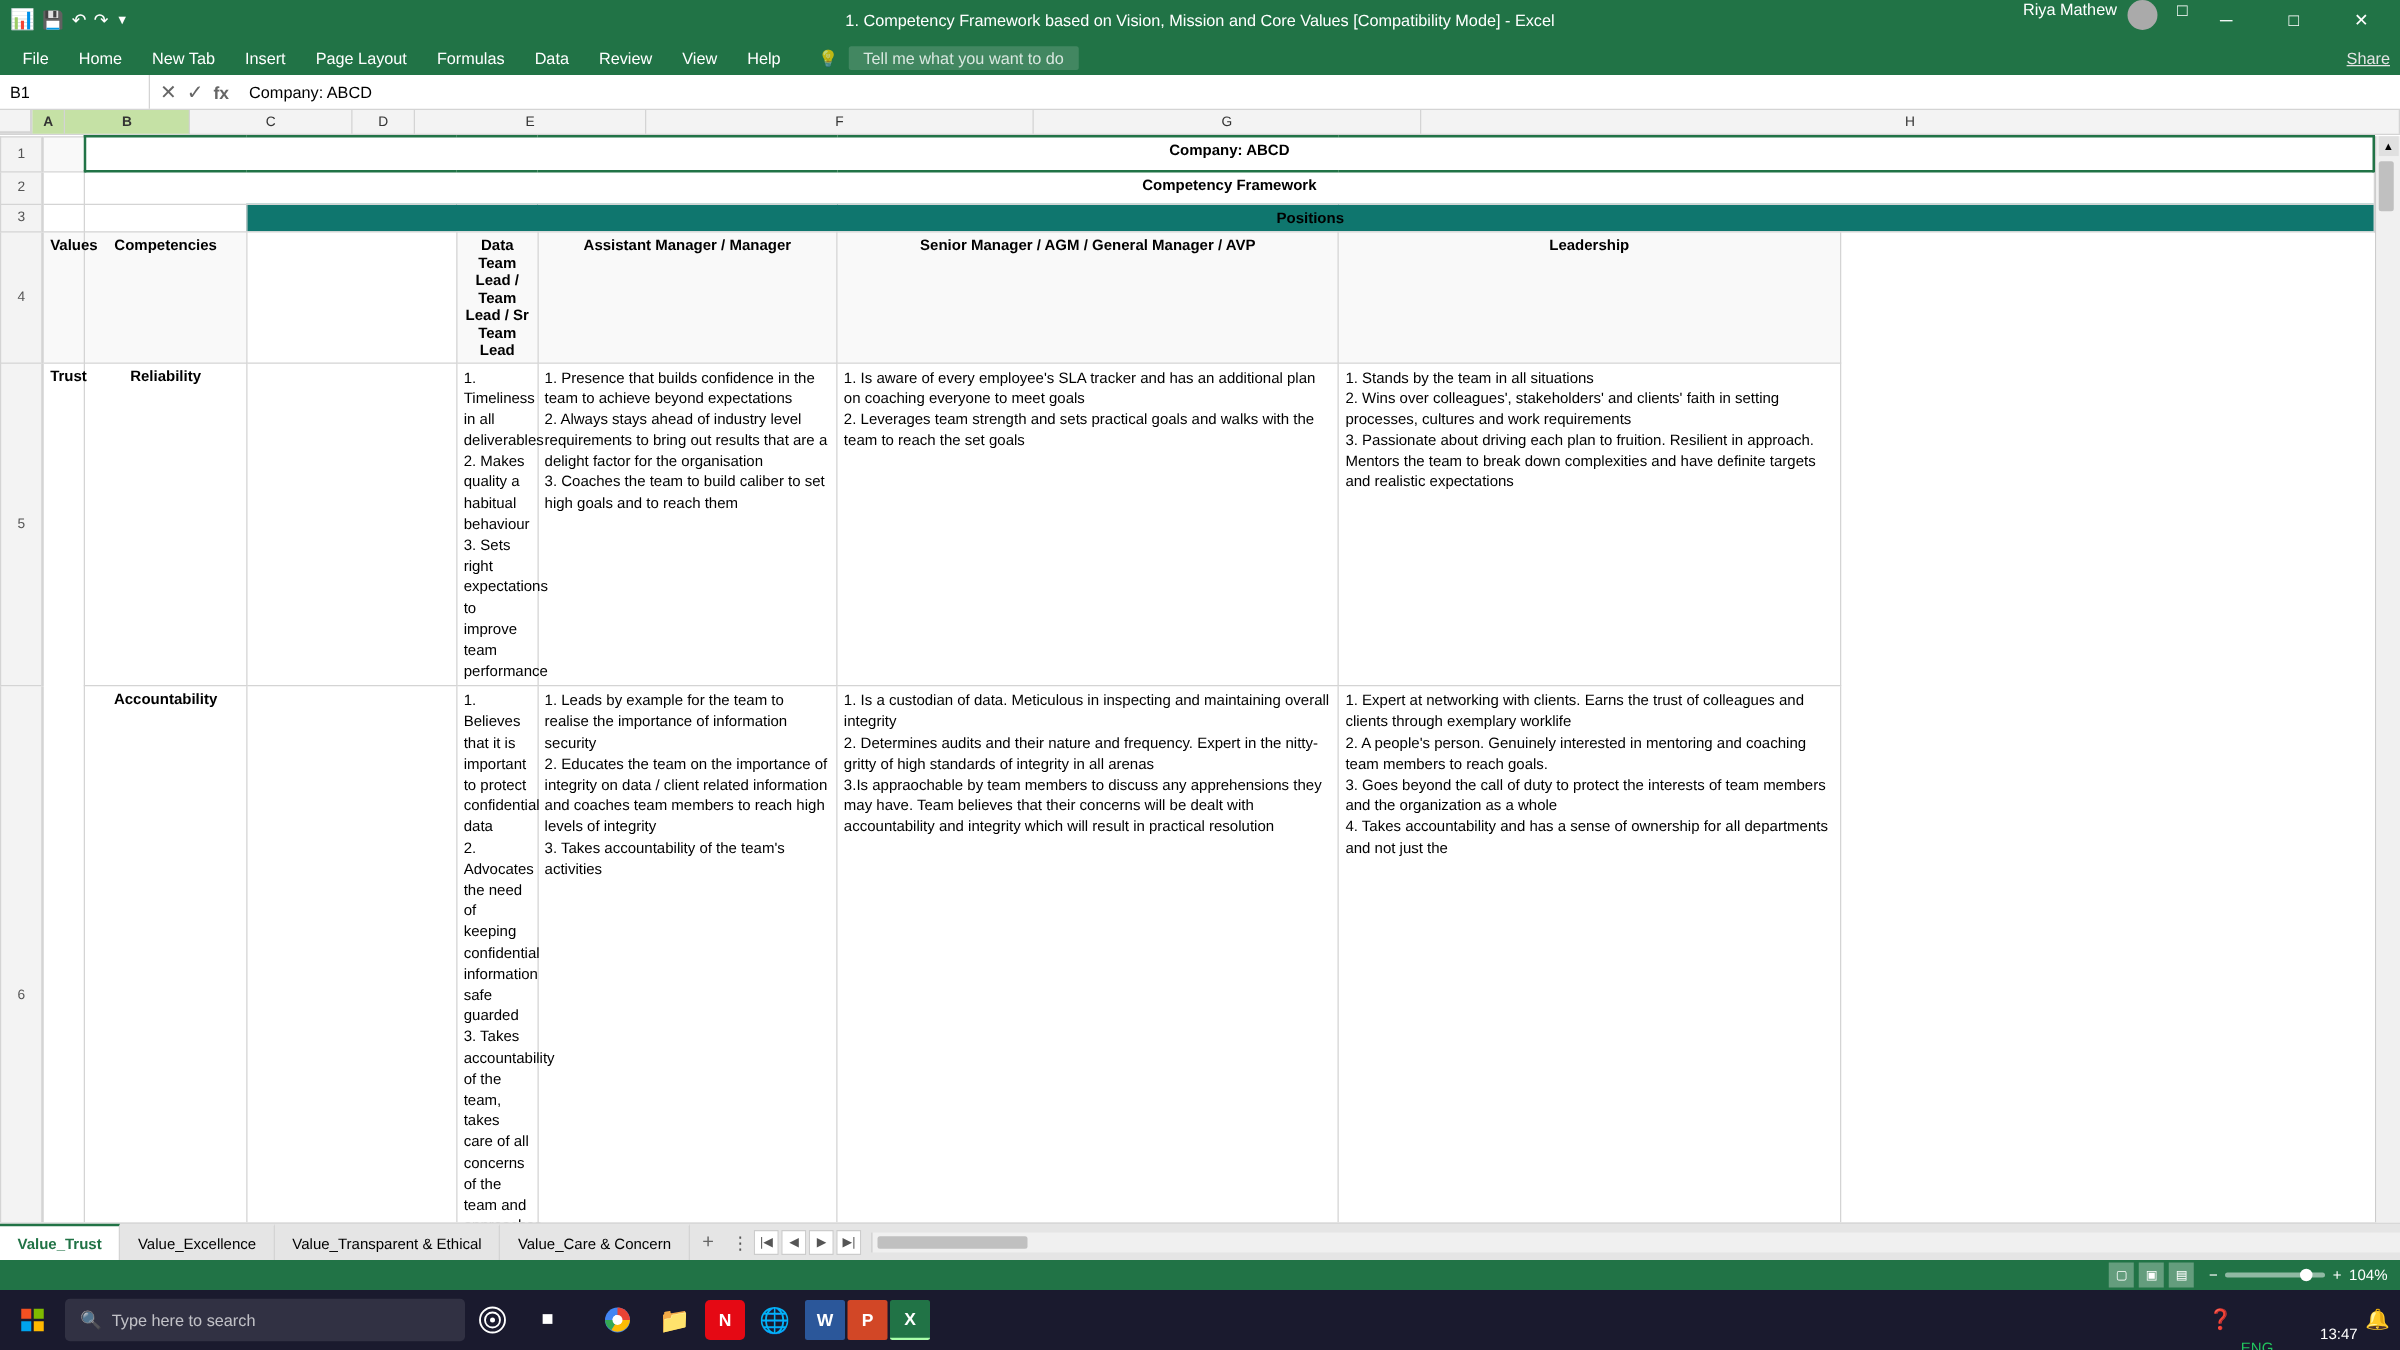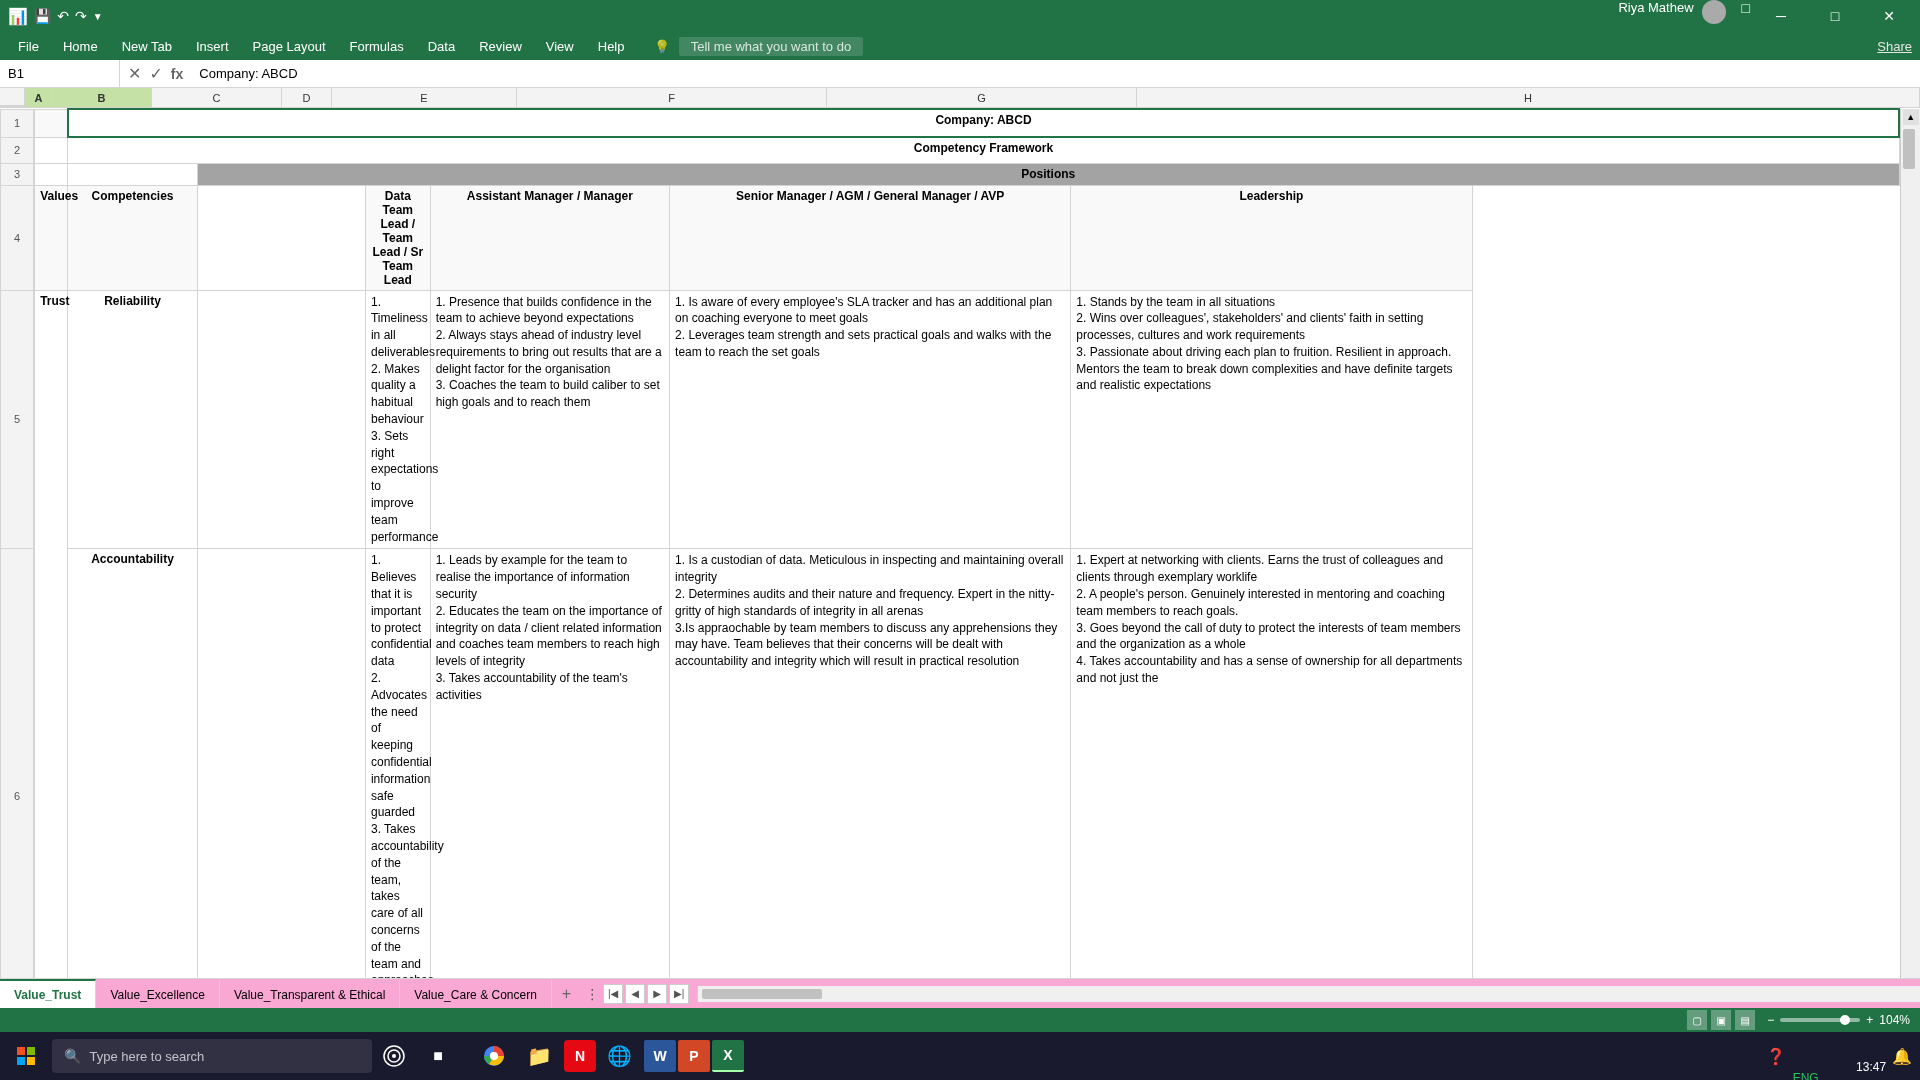--- a/index.html
+++ b/index.html
@@ -165,21 +165,21 @@
     }
     .framework-title {
       text-align: center;
       font-size: 15px;
       font-weight: bold;
       vertical-align: middle;
     }
     .positions-header {
       text-align: center;
       font-weight: bold;
-      background: #a3a3a3;
+      background: #0f766e;
       font-size: 13px;
       height: 22px;
       vertical-align: middle;
     }
     .col-header-cell {
       text-align: center;
       font-weight: bold;
       background: #f9f9f9;
       vertical-align: middle;
       font-size: 12px;
@@ -202,21 +202,21 @@
       font-size: 11.5px;
       line-height: 1.4;
     }
     .selected-cell {
       border: 2px solid #217346 !important;
     }
 
     
     .sheet-tabs-bar {
       height: 30px;
-      background: #f9a8d4;
+      background: #e5e5e5;
       border-top: 1px solid #d4d4d4;
       display: flex;
       align-items: stretch;
       flex-shrink: 0;
     }
     .sheet-tab {
       padding: 0 14px;
       display: flex;
       align-items: center;
       font-size: 12px;
@@ -381,20 +381,21 @@
 <div class="title-bar">
   <div class="title-bar-left">
 
     <span style="color:white;font-size:16px;">📊</span>
 
     <span style="color:white;font-size:14px;cursor:pointer;">💾</span>
     <span style="color:white;font-size:14px;cursor:pointer;">↶</span>
     <span style="color:white;font-size:14px;cursor:pointer;">↷</span>
     <span style="color:white;font-size:10px;cursor:pointer;">▼</span>
   </div>
+  <div class="title-bar-center">1. Competency Framework based on Vision, Mission and Core Values  [Compatibility Mode]  -  Excel</div>
   <div class="title-bar-right">
     <span style="font-size:13px;">Riya Mathew</span>
     <span style="width:24px;height:24px;background:#aaa;border-radius:50%;display:inline-block;"></span>
     <span style="color:white;font-size:14px;margin-left:8px;cursor:pointer;">□</span>
     <span class="win-btn">─</span>
     <span class="win-btn">□</span>
     <span class="win-btn close">✕</span>
   </div>
 </div>
 

